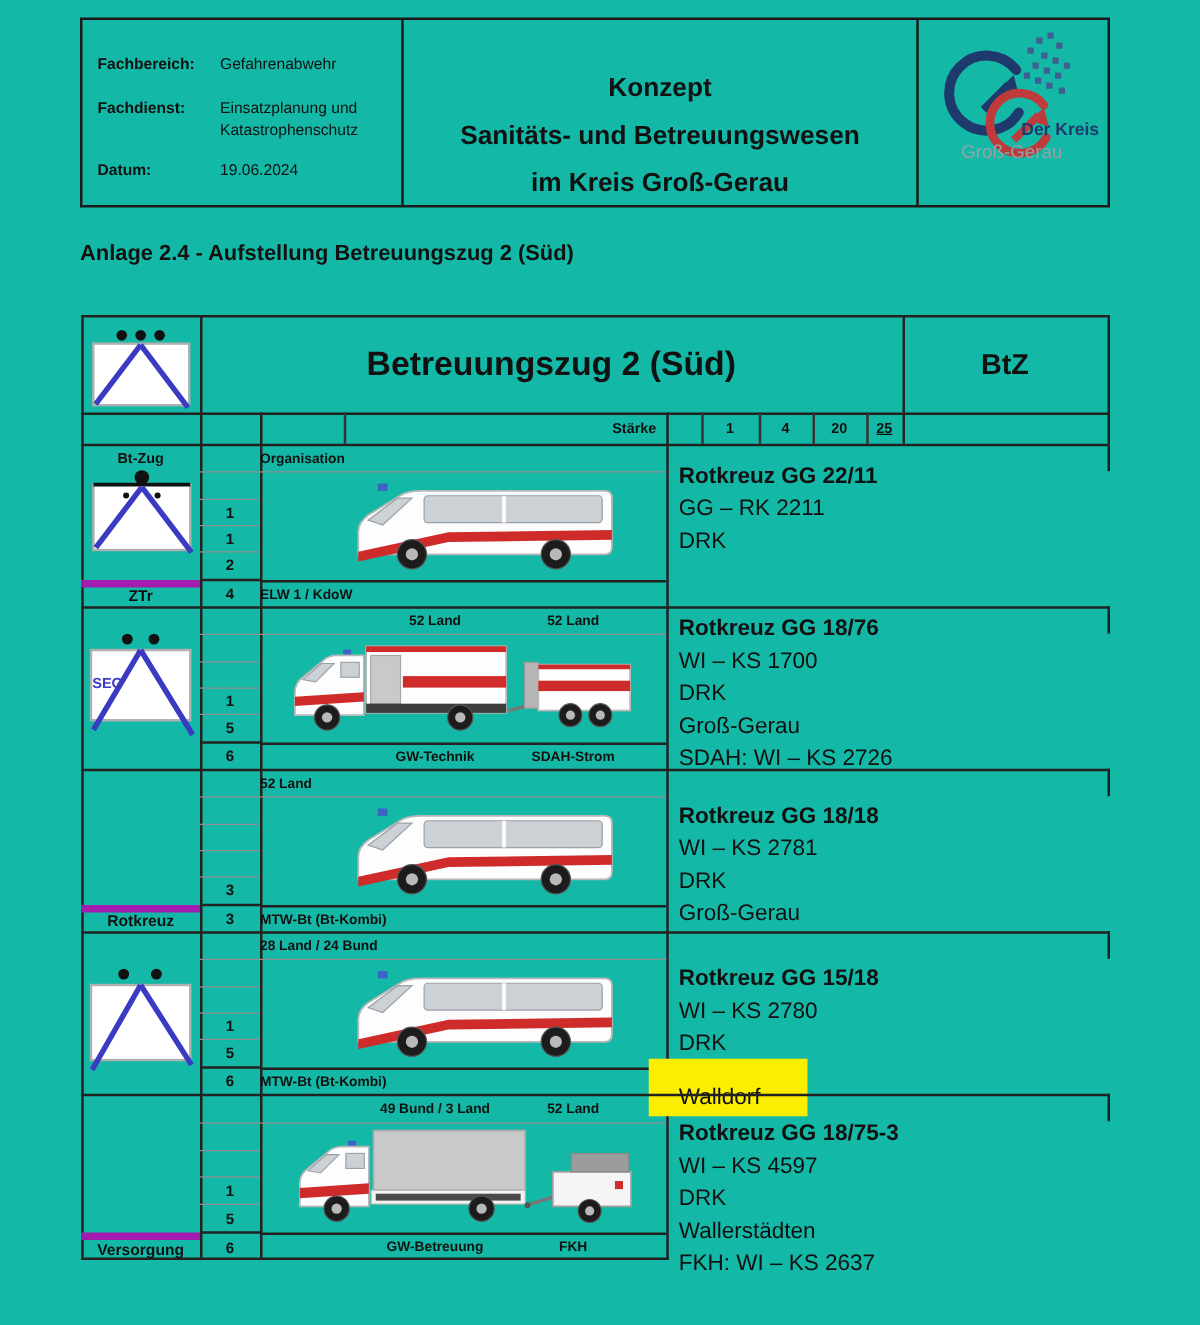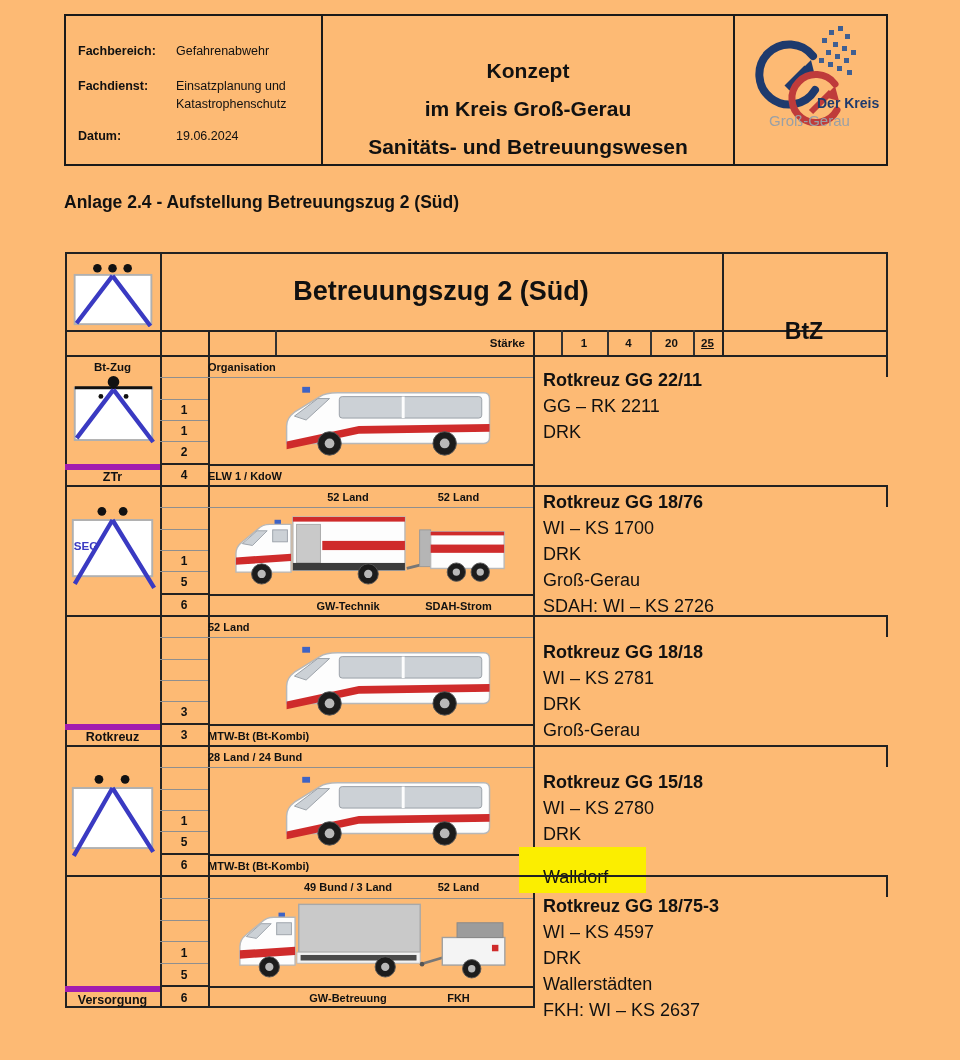--- a/index.html
+++ b/index.html
@@ -1,17 +1,17 @@
 <!DOCTYPE html>
 <html><head>
 <meta charset="utf-8">
 <style>
   * { margin:0; padding:0; box-sizing:border-box; }
   body { background:#ffffff; font-family:"Liberation Sans", sans-serif; color:#111; }
-  .page { position:relative; width:960px; height:1060px; background:#fdba74; overflow:hidden; }
+  .page { position:relative; width:960px; height:1060px; background:#14b8a6; overflow:hidden; }
 
   
   .doc-header { position:absolute; left:64px; top:14px; width:824px; height:152px;
                 border:2px solid #1a1a1a; display:flex; }
   .dh-left  { width:257px; border-right:2px solid #1a1a1a; position:relative; }
   .dh-mid   { flex:1; border-right:2px solid #1a1a1a; text-align:center; padding-top:36px;
               font-weight:bold; font-size:21px; line-height:38px; }
   .dh-right { width:151px; position:relative; }
   .dh-row { position:absolute; left:0; width:100%; font-size:12.5px; line-height:18px; }
   .dh-row .lbl { position:absolute; left:12px; width:95px; font-weight:bold; }
@@ -26,21 +26,21 @@
   .ln.thin { background:#333; }
 
   
   .sym-head { position:absolute; left:65px; top:252px; width:95px; height:78px;
               display:flex; align-items:center; justify-content:center; }
   .tbl-title { position:absolute; left:160px; top:252px; width:562px; height:78px;
                display:flex; align-items:center; justify-content:center;
                font-size:27px; font-weight:bold; }
   .btz-cell { position:absolute; left:722px; top:252px; width:164px; height:78px;
               display:flex; align-items:center; justify-content:center;
-              font-size:23px; font-weight:bold;margin-top:40px; }
+              font-size:23px; font-weight:bold; }
 
   
   .bz { position:absolute; top:330px; height:25px; display:flex; align-items:center;
         font-size:11.5px; font-weight:bold; }
   .bz-label { left:65px; width:95px; justify-content:center;margin-top:24px; }
   .staerke  { left:275px; width:258px; justify-content:flex-end; padding-right:8px; }
   .sv1 { left:561px; width:46px; justify-content:center; }
   .sv2 { left:607px; width:43px; justify-content:center; }
   .sv3 { left:650px; width:43px; justify-content:center; }
   .sv4 { left:693px; width:29px; justify-content:center; text-decoration:underline; }
@@ -102,22 +102,22 @@
         <span class="lbl">Fachdienst:</span>
         <span class="val">Einsatzplanung und Katastrophenschutz</span>
       </div>
       <div class="dh-row f3">
         <span class="lbl">Datum:</span>
         <span class="val">19.06.2024</span>
       </div>
     </div>
     <div class="dh-mid">
       <div>Konzept</div>
+      <div>Sanitäts- und Betreuungswesen</div>
       <div>im Kreis Groß-Gerau</div>
-      <div>Sanitäts- und Betreuungswesen</div>
     </div>
     <div class="dh-right">
       <svg width="151" height="148" viewBox="0 0 151 148">
         <g fill="#3f5f92">
           <rect x="84" y="42" width="5" height="5"></rect>
             <rect x="91" y="34" width="5" height="5"></rect>
           <rect x="98" y="26" width="5" height="5"></rect>
             <rect x="93" y="46" width="5" height="5"></rect>
           <rect x="100" y="38" width="5" height="5"></rect>
             <rect x="107" y="30" width="5" height="5"></rect>

